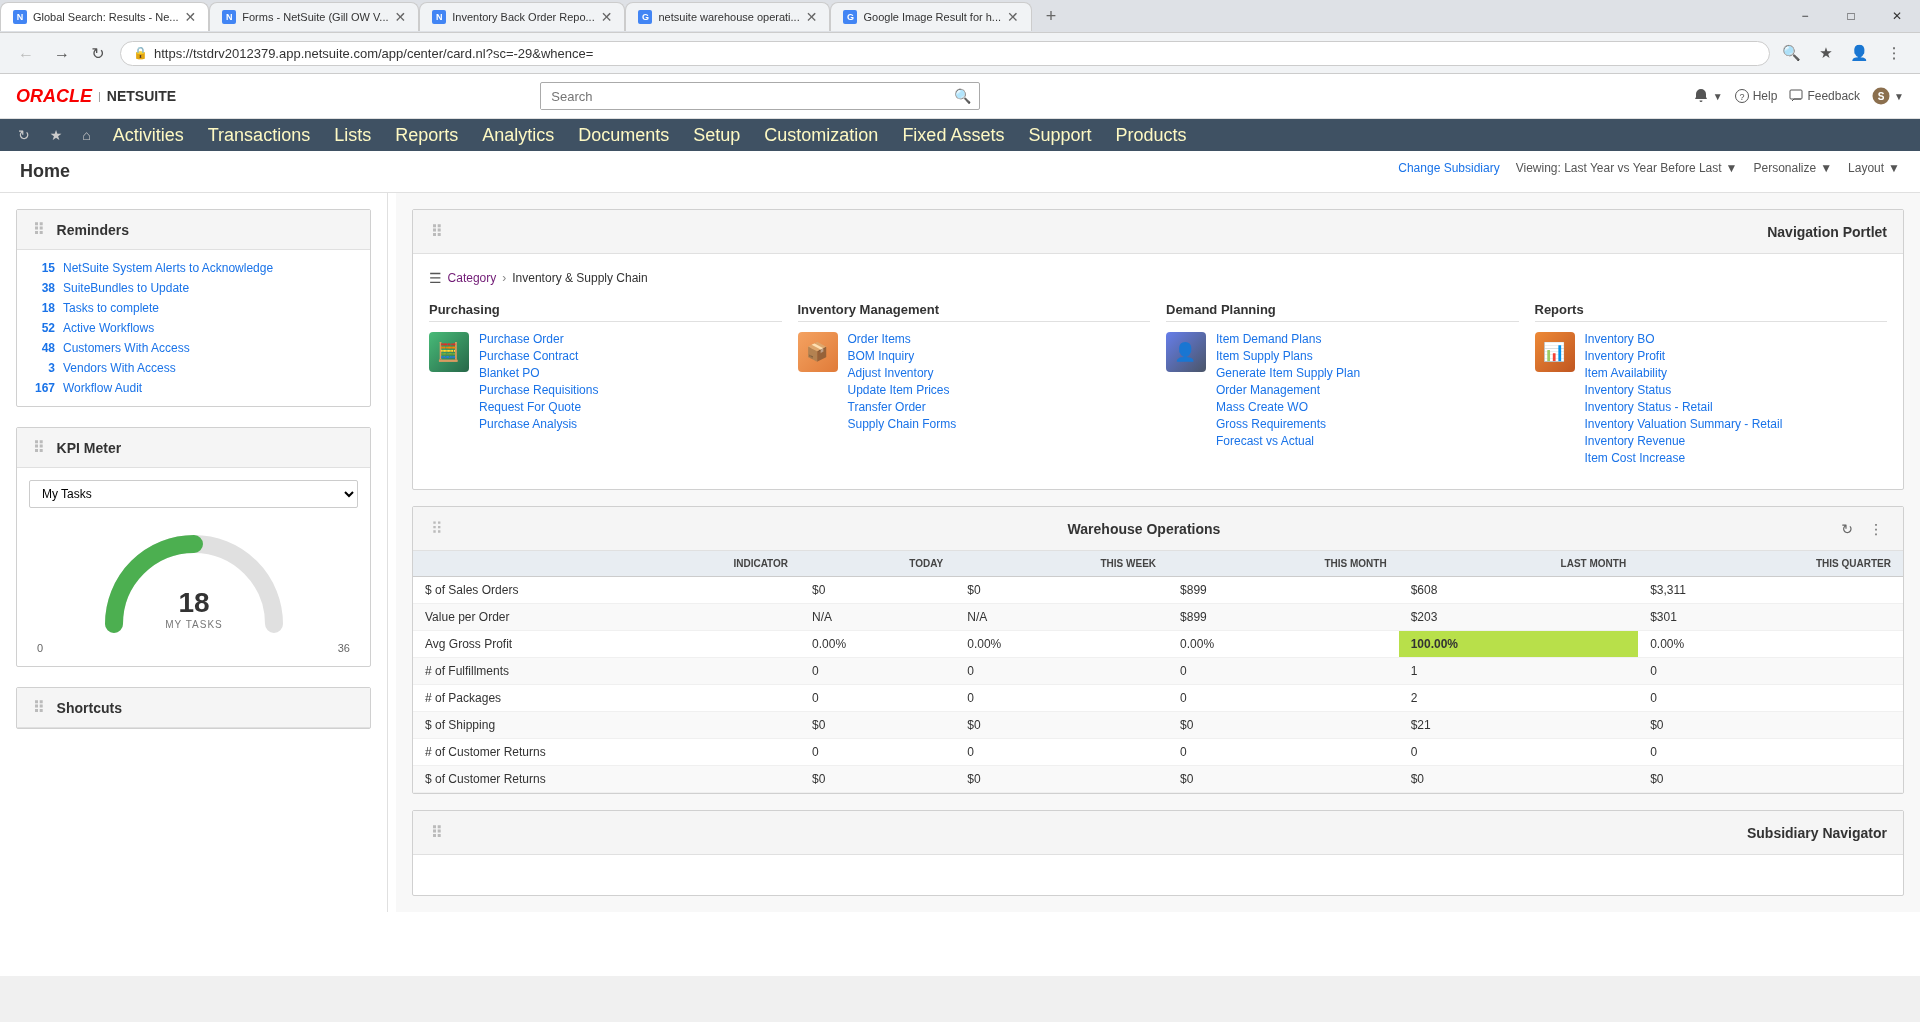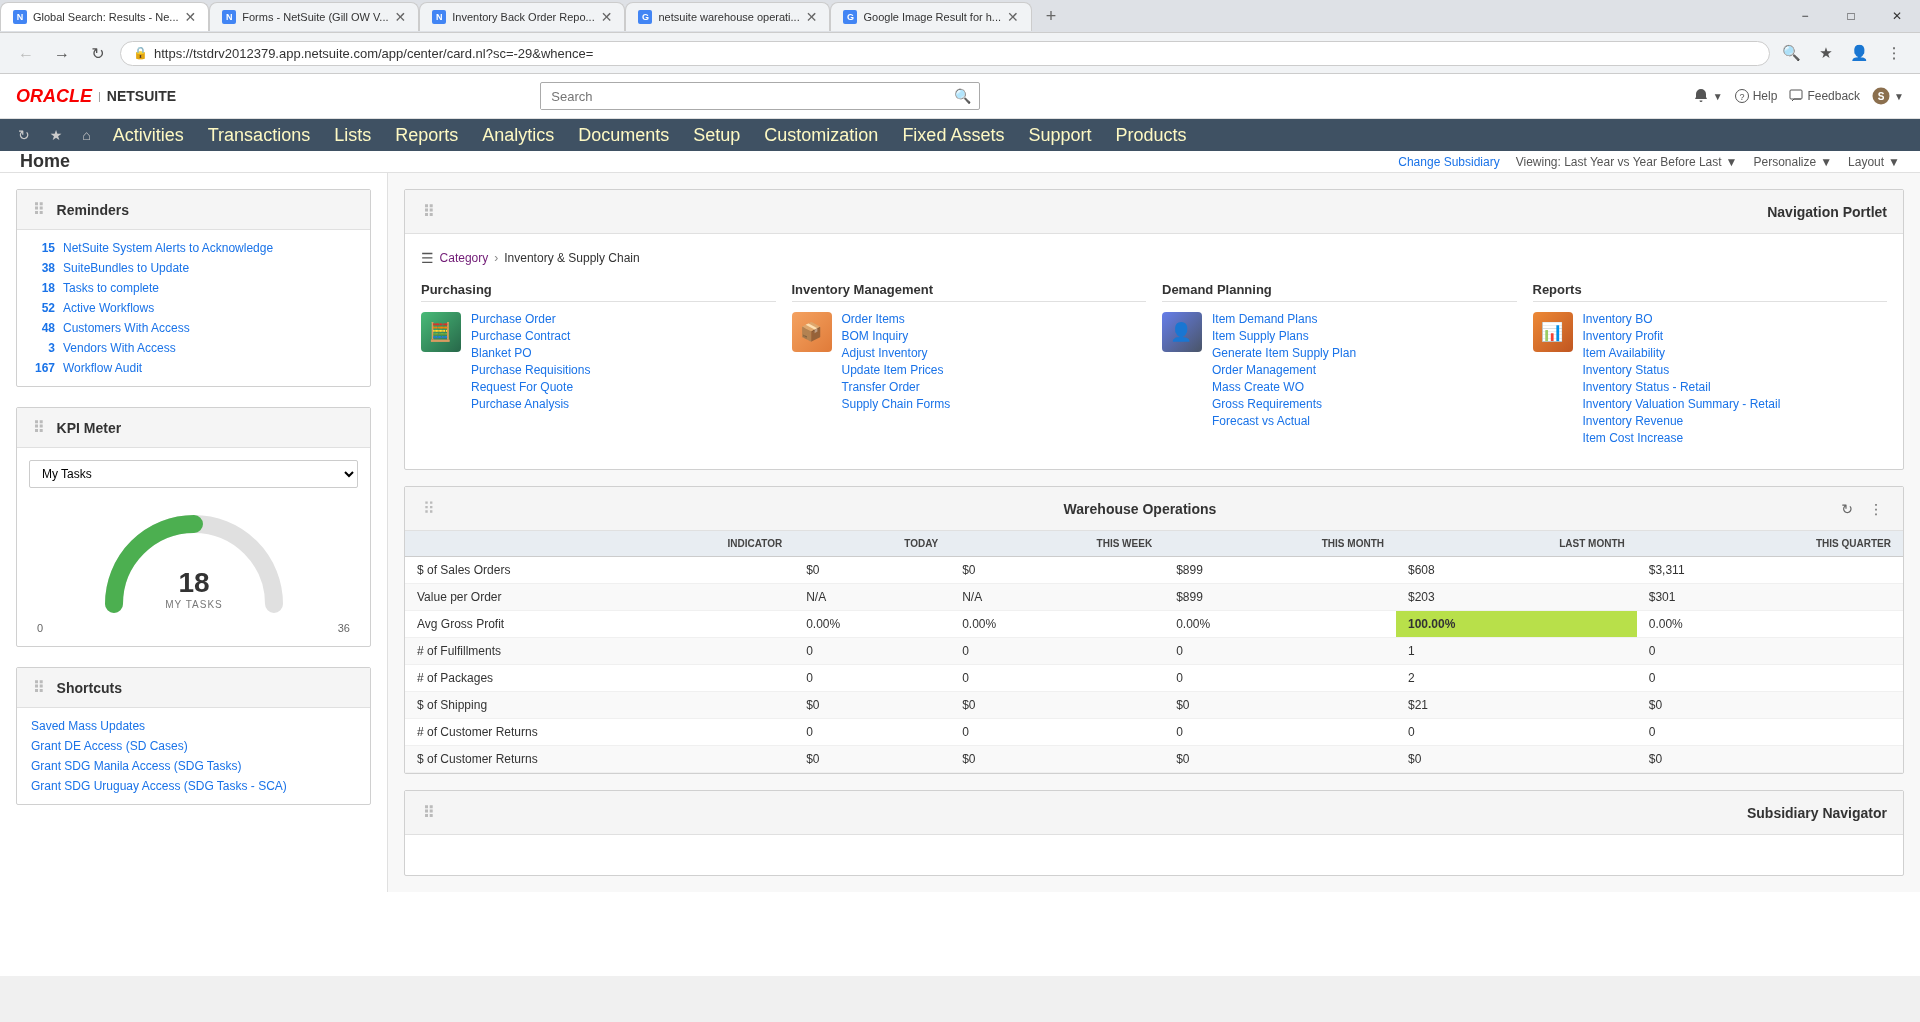--- a/index.html
+++ b/index.html
@@ -37,28 +37,28 @@
     .ns-search { flex: 1; max-width: 440px; margin: 0 auto; display: flex; align-items: center; background: #fff; border: 1px solid #aaa; border-radius: 2px; }
     .ns-search input { flex: 1; border: none; outline: none; padding: 5px 10px; font-size: 13px; }
     .ns-search-btn { border: none; background: transparent; padding: 5px 8px; cursor: pointer; color: #555; font-size: 14px; }
     .ns-header-actions { display: flex; align-items: center; gap: 12px; margin-left: auto; }
     .ns-header-icon { display: flex; align-items: center; gap: 4px; color: #555; cursor: pointer; font-size: 12px; }
 
     
     .ns-nav { background: #3f5163; display: flex; align-items: center; padding: 0 8px; }
     .ns-nav-icon { padding: 8px 10px; color: #ccc; cursor: pointer; font-size: 14px; }
     .ns-nav-item { padding: 10px 12px; color: #fef9c3; cursor: pointer; font-size: 18px; white-space: nowrap; }
-    .page-header { display: flex; align-items: center; justify-content: space-between; padding: 0 20px; background: #fff; border-bottom: 1px solid #e0e0e0; }
+    .page-header { display: flex; align-items: flex-start; justify-content: space-between; padding: 10px 20px; background: #fff; border-bottom: 1px solid #e0e0e0; }
     .page-title { font-size: 18px; font-weight: bold; color: #333; }
     .page-header-actions { display: flex; align-items: center; gap: 16px; font-size: 12px; color: #555; }
     .header-link { color: #1a73e8; cursor: pointer; }
     .dropdown-link { display: flex; align-items: center; gap: 4px; cursor: pointer; color: #555; }
 
     
-    .main-layout { display: flex; gap: 0; }
+    .main-layout { display: flex; gap: 8px; }
 
     
     .left-panel { width: 388px; min-width: 388px; padding: 16px; background: #fff; border-right: 1px solid #e0e0e0; }
 
     
     .panel-section { margin-bottom: 20px; background: #fff; border: 1px solid #d0d0d0; border-radius: 2px; }
     .panel-section-title { font-size: 14px; font-weight: bold; color: #333; padding: 10px 14px; border-bottom: 1px solid #e0e0e0; background: #f5f5f5; }
     .reminder-list { padding: 8px 0; }
     .reminder-item { display: flex; align-items: center; gap: 8px; padding: 3px 14px; }
     .reminder-count { color: #1a73e8; font-weight: bold; min-width: 24px; text-align: right; cursor: pointer; }
@@ -325,26 +325,20 @@
             <span>36</span>
           </div>
         </div>
       </div>
 
       <div class="shortcuts-section">
         <div class="shortcuts-title">
           <span class="drag-handle" style="margin-right:6px;">⠿</span>
           <span>Shortcuts</span>
         </div>
-        <div class="shortcuts-list" id="shortcuts-list">
-            <div class="shortcut-item">Saved Mass Updates</div>
-            <div class="shortcut-item">Grant DE Access (SD Cases)</div>
-            <div class="shortcut-item">Grant SDG Manila Access (SDG Tasks)</div>
-            <div class="shortcut-item">Grant SDG Uruguay Access (SDG Tasks - SCA)</div>
-          </div>
       </div>
 
     </div>
 
     <div class="right-panel">
 
       <div class="portlet">
         <div class="portlet-header">
           <span class="drag-handle" style="margin-right:6px;">⠿</span>
           <span>Navigation Portlet</span>

